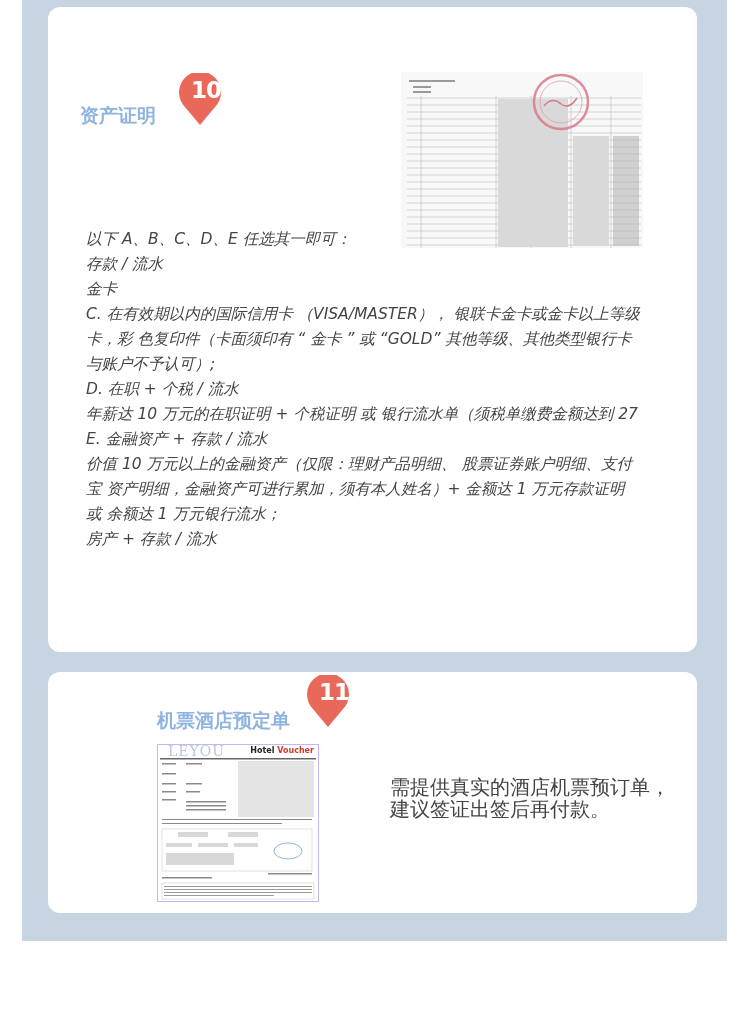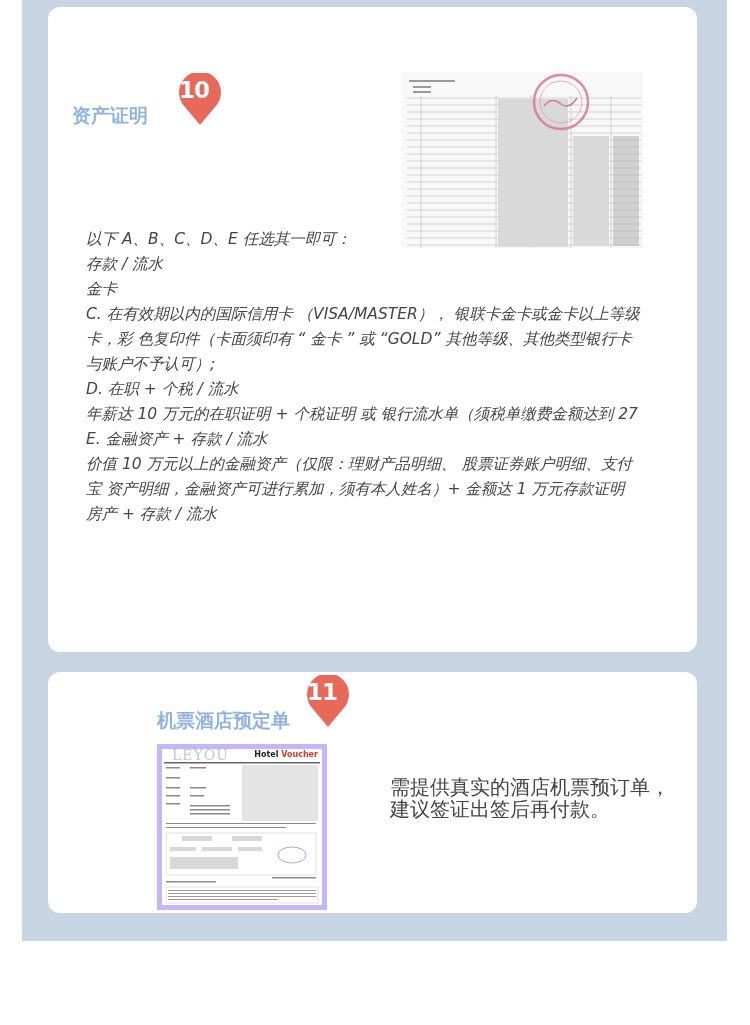--- a/index.html
+++ b/index.html
@@ -4,36 +4,36 @@
 <style>
   html, body { margin:0; padding:0; background:#ffffff; }
   body { width:750px; height:1025px; position:relative; overflow:hidden;
          font-family:"DejaVu Sans","Liberation Sans",sans-serif; }
   .panel { position:absolute; left:22px; top:0; width:705px; height:941px; background:#c7d5e2; }
   .card { position:absolute; left:26px; width:649px; background:#ffffff; border-radius:12px; }
   #card1 { top:7px; height:645px; }
   #card2 { top:672px; height:241px; }
   .section-title { position:absolute; color:#8fb3e0; font-weight:bold; font-size:19px; letter-spacing:0px; white-space:nowrap; }
   .pin { position:absolute; width:42px; height:52px; }
-  .pin-num { position:absolute; left:0; top:4px; width:42px; text-align:left; color:#fff;
+  .pin-num { position:absolute; left:0; top:4px; width:42px; text-align:right; color:#fff;
              font-weight:bold; font-size:23px; font-family:"DejaVu Sans",sans-serif; letter-spacing:-1px; }
   .doc-img { position:absolute; background:#fbfbfb; overflow:hidden; }
   .body-text { position:absolute; left:38px; top:220px; width:600px; color:#444444;
                font-size:15.5px; line-height:25px;font-style:italic; }
   .body-text .line { white-space:nowrap; display:block; }
   .side-text { position:absolute; color:#444444; font-size:20px; line-height:22px; }
   .side-text .line { display:block; white-space:nowrap; }
 </style>
 </head>
 <body>
 
 <div class="panel">
 
   <div class="card" id="card1">
-    <div class="section-title" style="left:24px; top:96px;">资产证明</div>
+    <div class="section-title" style="left:32px; top:96px;">资产证明</div>
 
     <div class="pin" style="left:131px; top:66px;">
       <svg width="42" height="52" viewBox="0 0 42 52">
         <path d="M21 52 L6 34 A21 21 0 1 1 36 34 Z" fill="#e8685a"></path>
       </svg>
       <div class="pin-num">10</div>
     </div>
 
     <div class="doc-img" style="left:353px; top:65px; width:242px; height:176px;">
       <svg width="242" height="176" viewBox="0 0 242 176">
@@ -90,35 +90,36 @@
       <span class="line">存款 / 流水</span>
       <span class="line">金卡</span>
       <span class="line">C. 在有效期以内的国际信用卡 （VISA/MASTER）， 银联卡金卡或金卡以上等级</span>
       <span class="line">卡，彩    色复印件（卡面须印有 “ 金卡 ” 或 “GOLD” 其他等级、其他类型银行卡</span>
       <span class="line">与账户不予认可）;</span>
       <span class="line">D. 在职 + 个税 / 流水</span>
       <span class="line">年薪达 10 万元的在职证明 + 个税证明 或 银行流水单（须税单缴费金额达到 27</span>
       <span class="line">E. 金融资产 + 存款 / 流水</span>
       <span class="line">价值 10 万元以上的金融资产（仅限：理财产品明细、 股票证券账户明细、支付</span>
       <span class="line">宝 资产明细，金融资产可进行累加，须有本人姓名）+  金额达 1 万元存款证明</span>
+      <span class="line">或  余额达 1 万元银行流水；</span>
       <span class="line">房产 + 存款 / 流水</span>
     </div>
   </div>
 
   <div class="card" id="card2">
     <div class="section-title" style="left:109px; top:36px;">机票酒店预定单</div>
 
     <div class="pin" style="left:259px; top:3px;">
       <svg width="42" height="52" viewBox="0 0 42 52">
         <path d="M21 52 L6 34 A21 21 0 1 1 36 34 Z" fill="#e8685a"></path>
       </svg>
       <div class="pin-num">11</div>
     </div>
 
-    <div class="doc-img" style="left:109px; top:72px; width:160px; height:156px; border:5px solid #c4b5fd; background:#fff;">
+    <div class="doc-img" style="left:109px; top:72px; width:160px; height:156px; border:1px solid #c4b5fd; background:#fff;">
       <div style="position:absolute; left:10px; top:-2px; font-size:14px; color:#b8c8e0; font-family:'DejaVu Serif',serif; letter-spacing:1px;">LEYOU</div>
       <div style="position:absolute; right:4px; top:1px; font-size:8px; font-weight:bold; white-space:nowrap;margin-left:12px;">
         <span style="color:#222;">Hotel</span>
         <span style="color:#d23a2a;">Voucher</span>
       </div>
       <svg width="160" height="156" viewBox="0 0 160 156" style="position:absolute;left:0;top:0;">
         <rect x="2" y="13" width="156" height="1.5" fill="#666"></rect>
         <rect x="80" y="16" width="76" height="56" fill="#e4e4e4"></rect>
         <g fill="#8a8a8a">
           <rect x="4" y="18" width="14" height="1.5"></rect>

